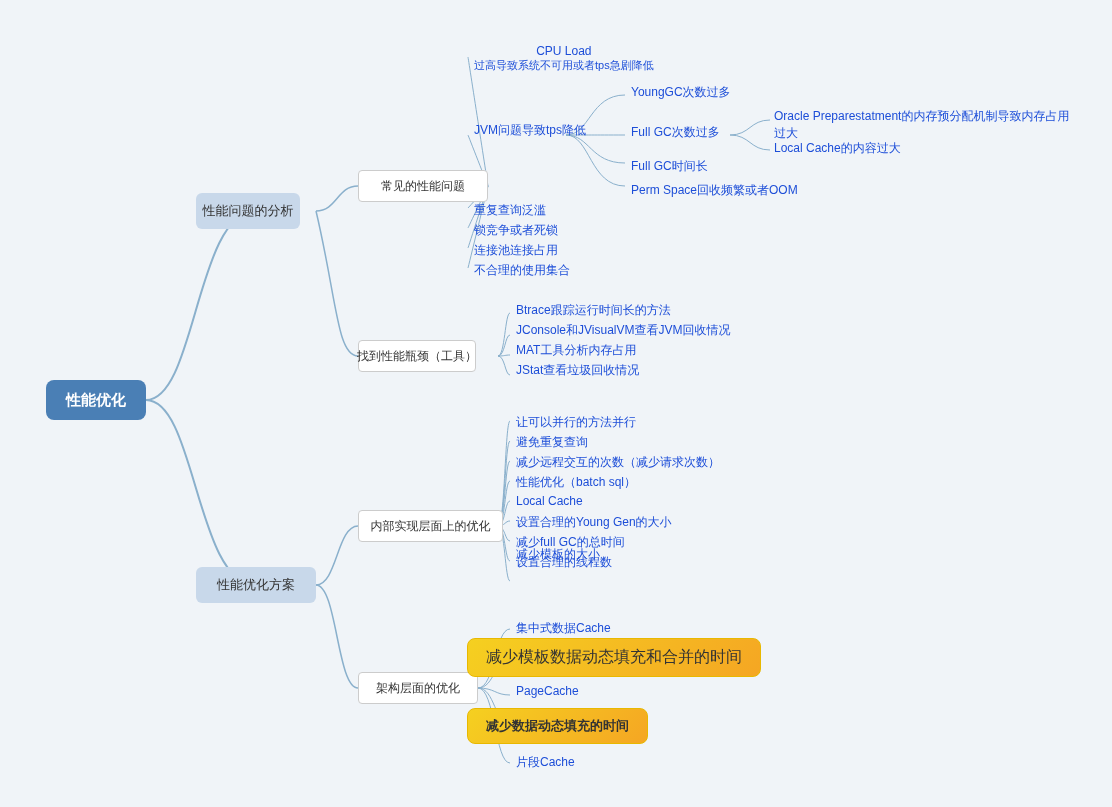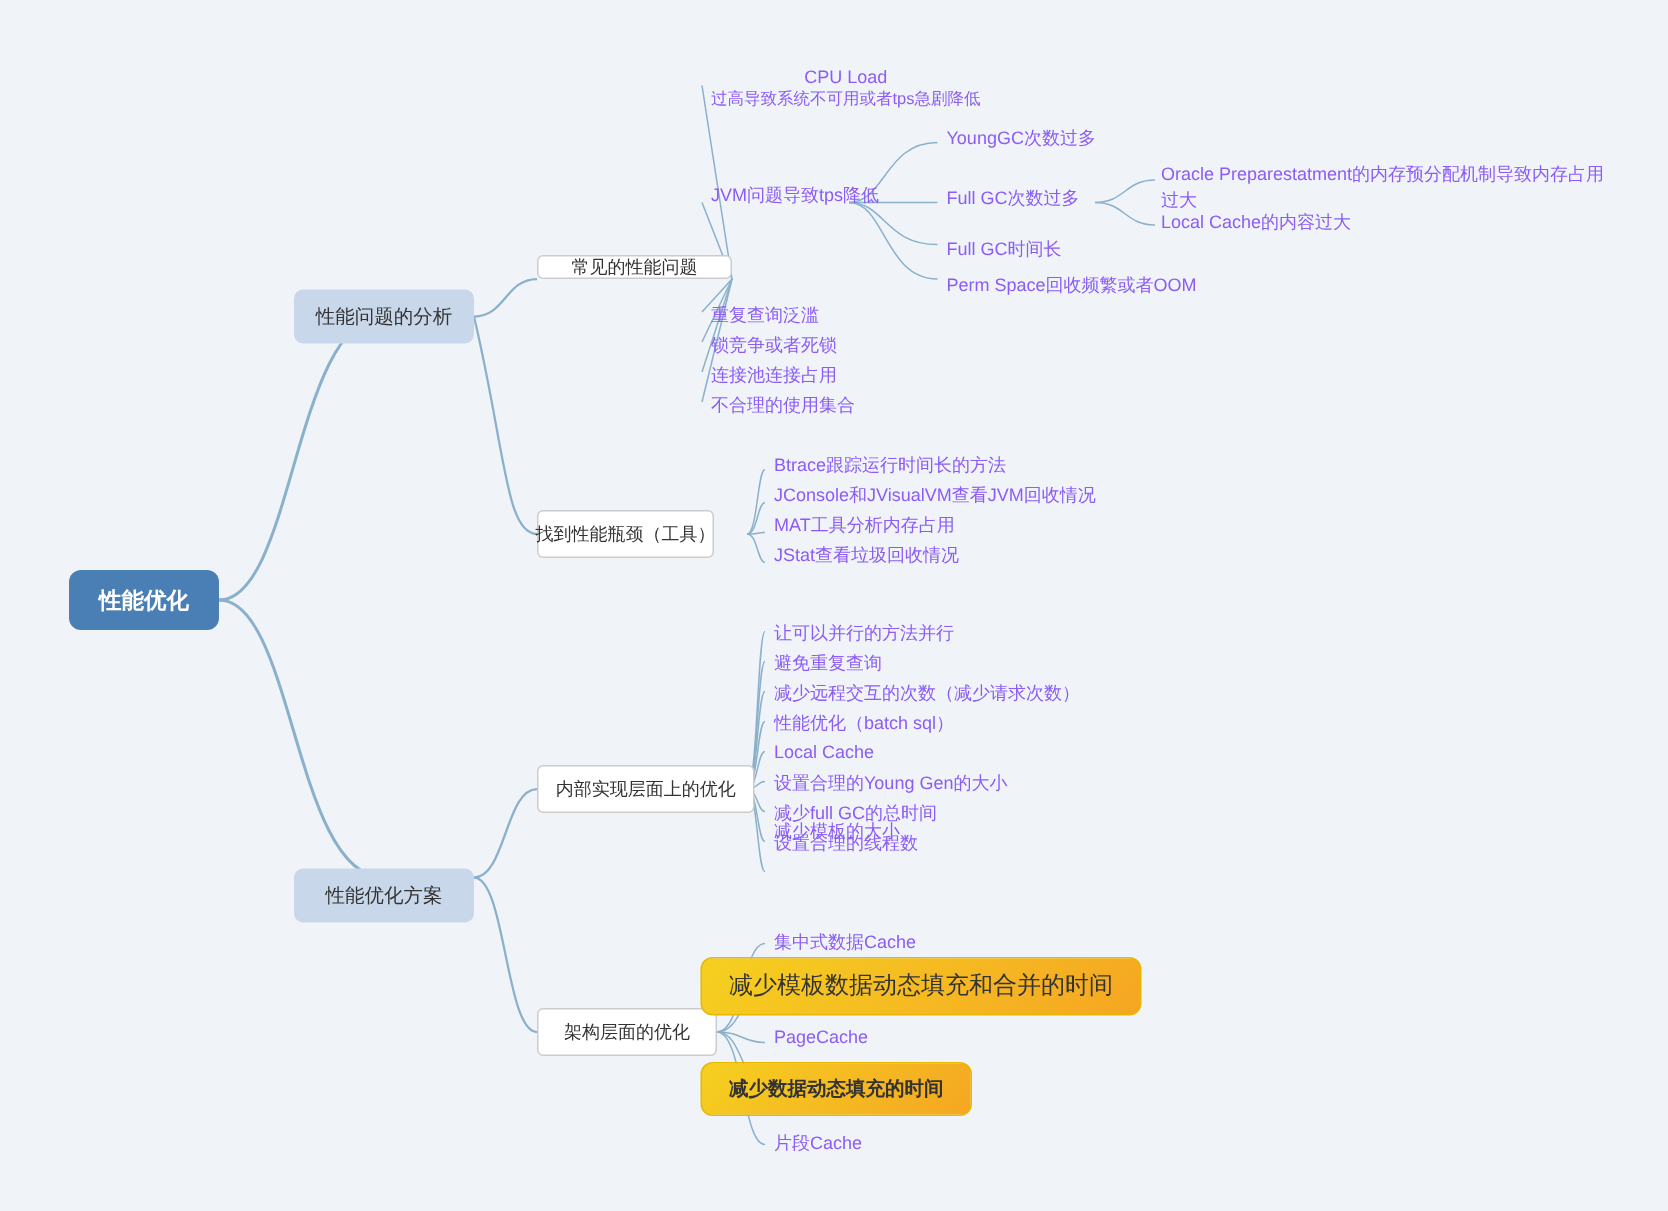--- a/index.html
+++ b/index.html
@@ -51,21 +51,21 @@
     .node-level2 {
       background: white;
       color: #333;
       border: 1px solid #ccc;
       border-radius: 4px;
       padding: 4px 10px;
       font-size: 12px;
     }
     .node-leaf {
       background: transparent;
-      color: #8b5cf6;
+      color: #1d4ed8;
       font-size: 12px;
       padding: 2px 6px;
       white-space: nowrap;
     }
     .node-highlight {
       background: #f5d020;
       background: linear-gradient(135deg, #f5d020, #f5a623);
       color: #333;
       border-radius: 6px;
       padding: 7px 16px;
@@ -135,29 +135,29 @@
     <path d="M 478,688 C 495,688 495,657 510,657" stroke="#8ab0cc" stroke-width="1" fill="none"></path>
     <path d="M 478,688 C 495,688 495,695 510,695" stroke="#8ab0cc" stroke-width="1" fill="none"></path>
     <path d="M 478,688 C 495,688 495,725 510,725" stroke="#8ab0cc" stroke-width="1" fill="none"></path>
     <path d="M 478,688 C 495,688 495,763 510,763" stroke="#8ab0cc" stroke-width="1" fill="none"></path>
   </svg>
 
   <div class="node node-root" style="left:46px; top:380px; width:100px; height:40px;">
     <span>性能优化</span>
   </div>
 
-  <div class="node node-level1" style="left:196px; top:193px; width:120px; height:36px;">
+  <div class="node node-level1" style="left:196px; top:193px; width:104px; height:36px;">
     <span>性能问题的分析</span>
   </div>
 
-  <div class="node node-level1" style="left:196px; top:567px; width:120px; height:36px;margin-top:12px;">
+  <div class="node node-level1" style="left:196px; top:567px; width:120px; height:36px;">
     <span>性能优化方案</span>
   </div>
 
-  <div class="node node-level2" style="left:358px; top:170px; width:130px; height:16px;">
+  <div class="node node-level2" style="left:358px; top:170px; width:130px; height:32px;">
     <span>常见的性能问题</span>
   </div>
 
   <div class="node node-level2" style="left:358px; top:340px; width:118px; height:32px;">
     <span>找到性能瓶颈（工具）</span>
   </div>
 
   <div class="node node-level2" style="left:358px; top:510px; width:145px; height:32px;">
     <span>内部实现层面上的优化</span>
   </div>

